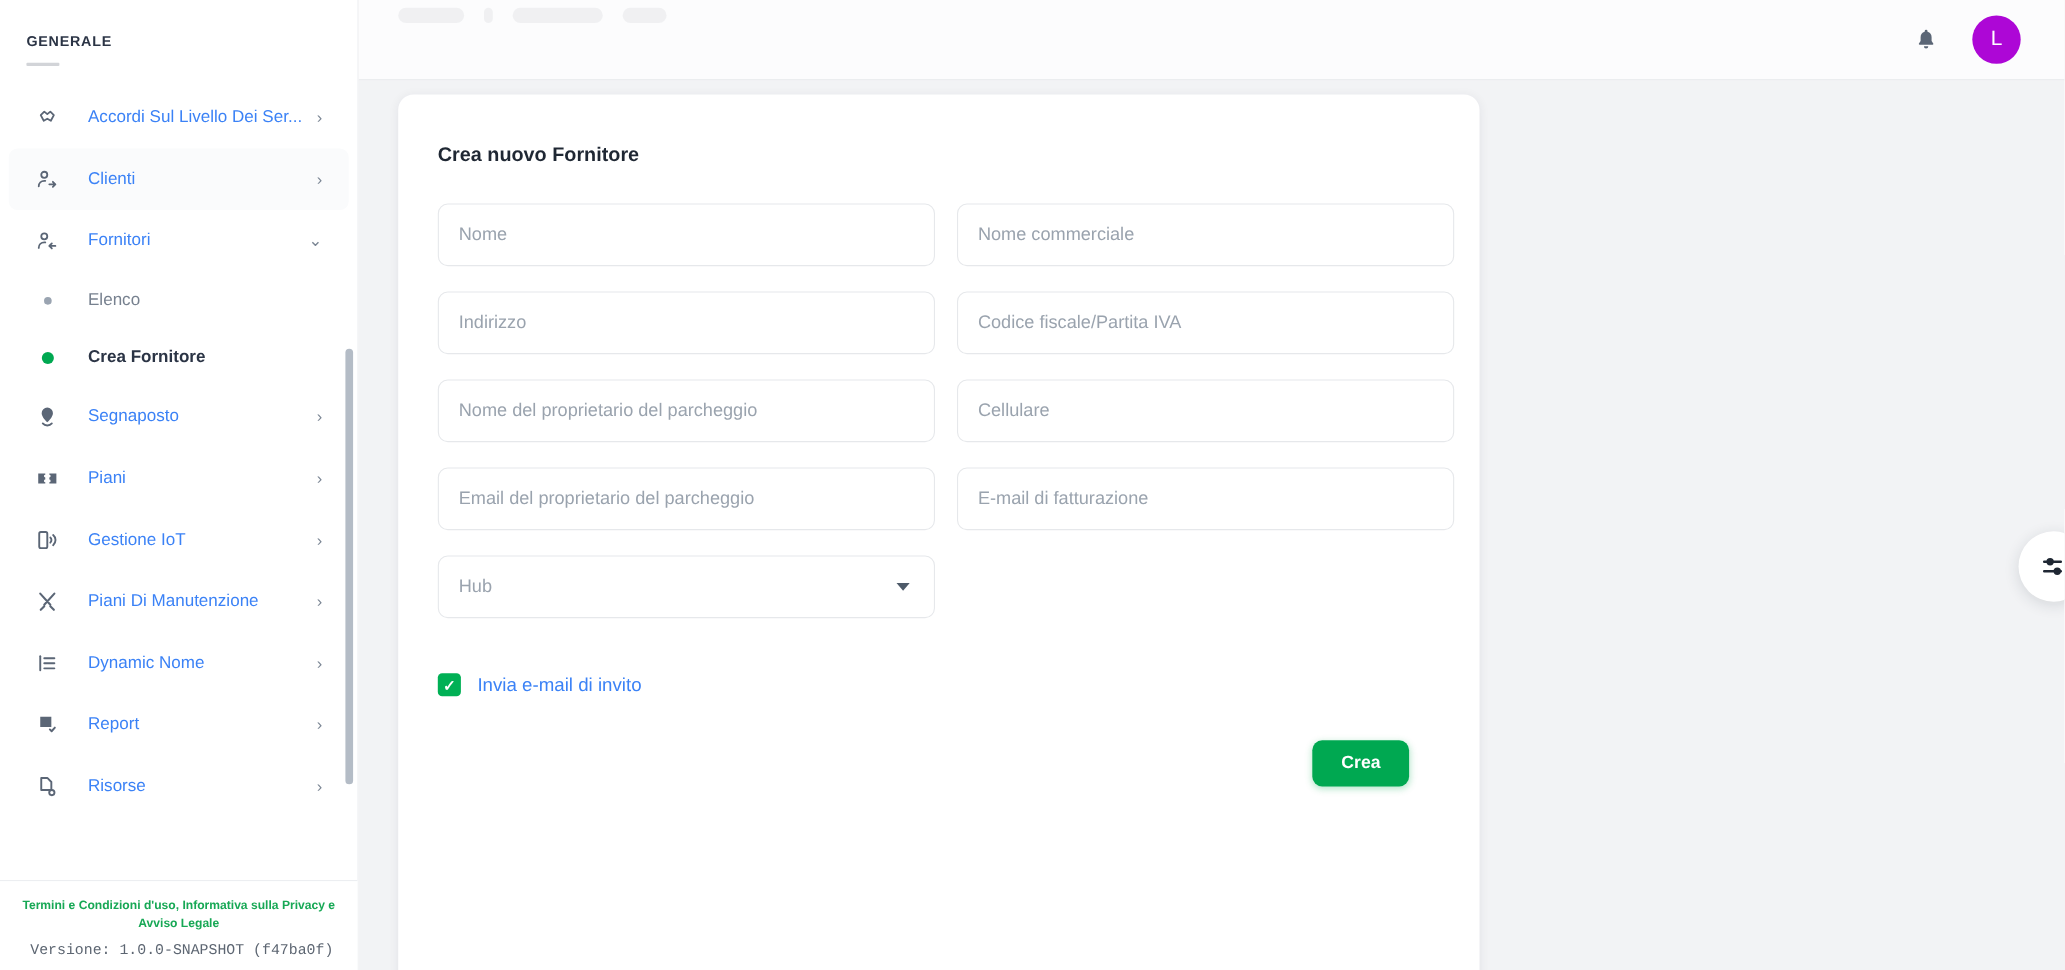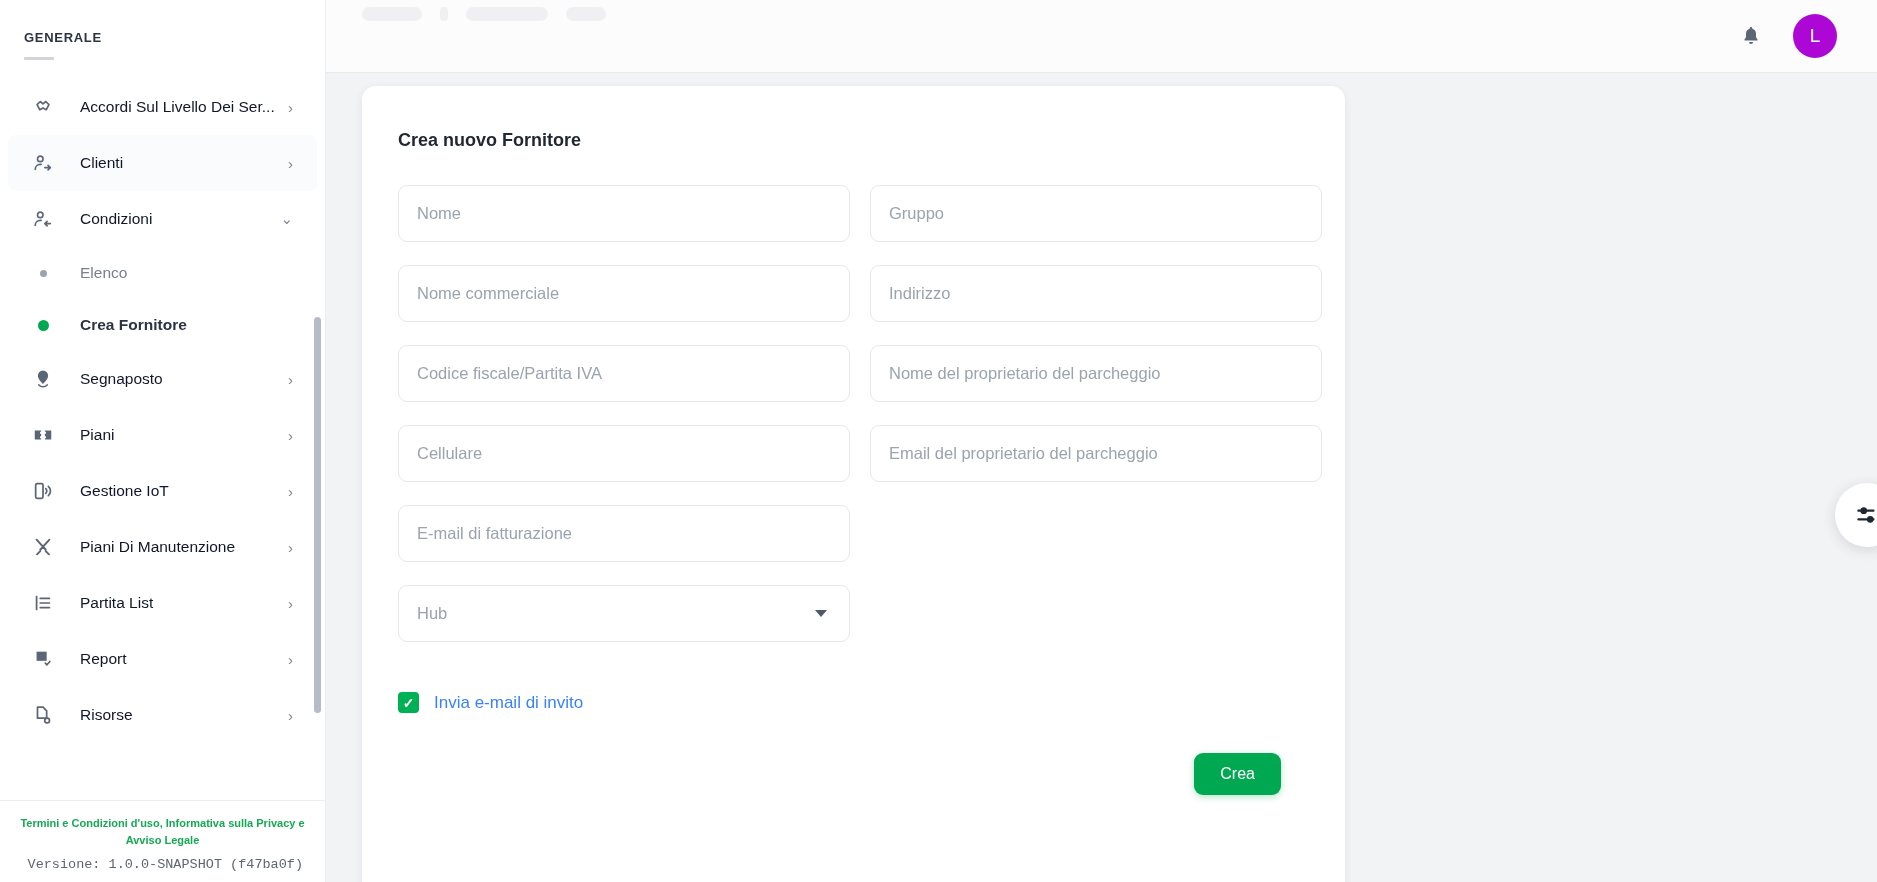--- a/index.html
+++ b/index.html
@@ -49,21 +49,21 @@
   .nav-icon {
     width: 26px; height: 26px;
     display: flex; align-items: center; justify-content: center;
     color: #5b6676;
     flex: 0 0 26px;
   }
   .nav-label {
     flex: 1 1 auto;
     margin-left: 24px;
     font-size: 15.5px;
-    color: #0f172a;
+    color: #3b82f6;
     white-space: nowrap; overflow: hidden; text-overflow: ellipsis;
   }
   .nav-chevron { color: #7b8694; font-size: 15px; flex: 0 0 auto; display:flex; align-items:center;}
 
   .sub-item {
     display: flex; align-items: center;
     height: 52px;
     padding: 0 24px 0 22px;
     margin: 0 8px;
     cursor: pointer;
@@ -190,21 +190,21 @@
     background: #00b055;
     display: flex; align-items: center; justify-content: center;
     color: #fff; font-size: 14px; font-weight: bold;
   }
   .check-label { margin-left: 15px; font-size: 17px; color: #3b82f6; }
 
   .actions { display: flex; justify-content: flex-end; margin: 40px 0 0 0; padding-right: 20px;}
   .btn-crea {
     background: #00a851; color: #fff;
     border: none; border-radius: 9px;
-    font-size: 16px; font-weight: normal;
+    font-size: 16px; font-weight: bold;
     padding: 12px 26px;
     cursor: pointer;
     box-shadow: 0 2px 7px rgba(0,168,81,.30);
     font-family: "Liberation Sans", sans-serif;
   }
 
   .fab {
     position: absolute;
     right: -22px; top: 410px;
     width: 64px; height: 64px;
@@ -252,21 +252,21 @@
       </div>
 
       <div class="nav-item">
         <span class="nav-icon">
           <svg width="22" height="22" viewBox="0 0 24 24" fill="none" stroke="currentColor" stroke-width="1.8" stroke-linecap="round" stroke-linejoin="round">
             <circle cx="9" cy="7.5" r="3"></circle>
               <path d="M3.5 19c0-3.3 2.5-5.5 5.5-5.5h1"></path>
               <path d="M20 17h-6m2.5-2.5L14 17l2.5 2.5"></path>
           </svg>
         </span>
-        <span class="nav-label">Condizioni</span>
+        <span class="nav-label">Fornitori</span>
         <span class="nav-chevron">⌄</span>
       </div>
 
       <div class="sub-item">
         <span class="sub-dot-wrap">
             <span class="sub-dot"></span>
           </span>
         <span class="sub-label">Elenco</span>
       </div>
 
@@ -320,21 +320,21 @@
         <span class="nav-chevron">›</span>
       </div>
 
       <div class="nav-item">
         <span class="nav-icon">
           <svg width="22" height="22" viewBox="0 0 24 24" fill="none" stroke="currentColor" stroke-width="1.9" stroke-linecap="round">
             <path d="M5 5v14"></path>
               <path d="M9 7h10M9 12h10M9 17h10"></path>
           </svg>
         </span>
-        <span class="nav-label">Partita List</span>
+        <span class="nav-label">Dynamic Nome</span>
         <span class="nav-chevron">›</span>
       </div>
 
       <div class="nav-item">
         <span class="nav-icon">
           <svg width="22" height="22" viewBox="0 0 24 24" fill="none" stroke="currentColor" stroke-width="1.9" stroke-linecap="round" stroke-linejoin="round">
             <path d="M5 4h11v10H5z" fill="currentColor" stroke="none"></path>
             <path d="M14.5 16.5l1.8 1.8 3.2-3.6"></path>
           </svg>
         </span>
@@ -386,23 +386,20 @@
 
     <div class="content-area">
       <div class="card">
         <h1 class="card-title">Crea nuovo Fornitore</h1>
 
         <div class="form-grid">
           <div class="field">
             <span class="ph">Nome</span>
           </div>
           <div class="field">
-            <span class="ph">Gruppo</span>
-          </div>
-          <div class="field">
             <span class="ph">Nome commerciale</span>
           </div>
           <div class="field">
             <span class="ph">Indirizzo</span>
           </div>
           <div class="field">
             <span class="ph">Codice fiscale/Partita IVA</span>
           </div>
           <div class="field">
             <span class="ph">Nome del proprietario del parcheggio</span>

